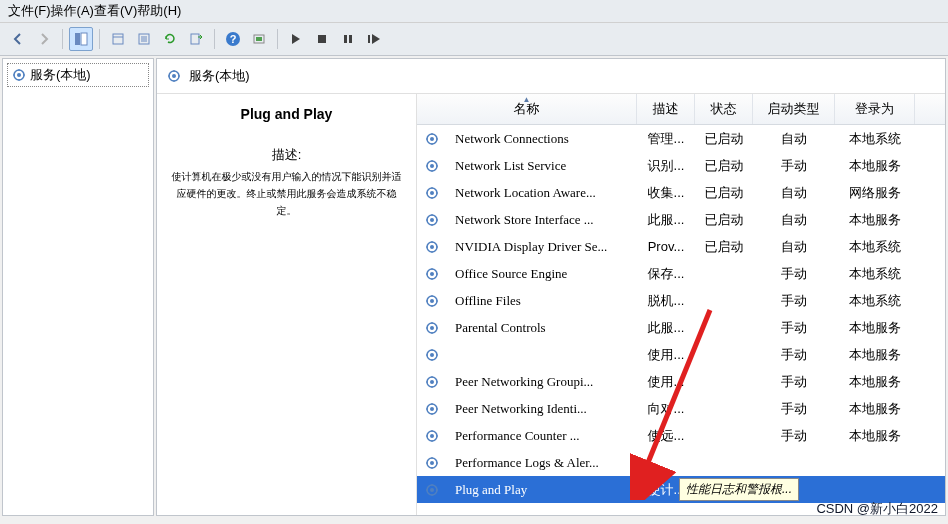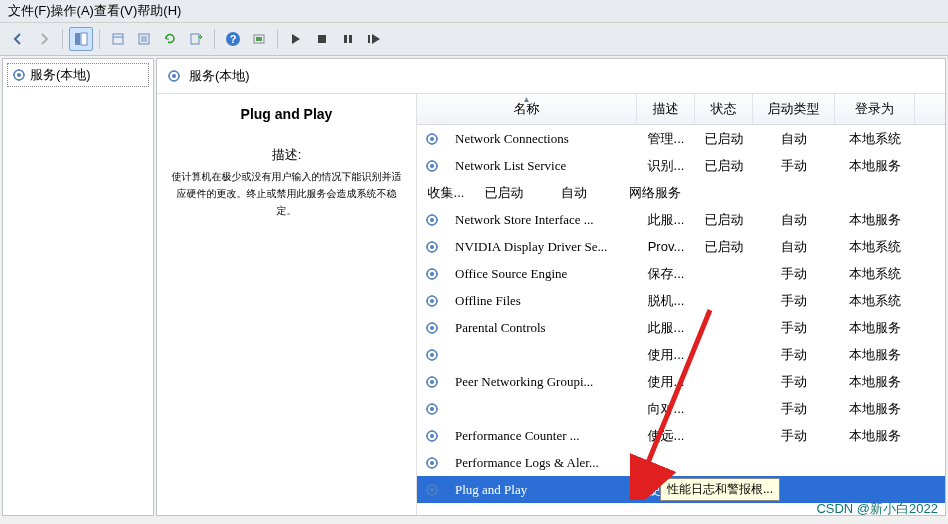--- a/index.html
+++ b/index.html
@@ -41,21 +41,21 @@
     .list-row.selected { background: #2b6fd6; color: #fff; }
     .list-row > div { padding: 0 8px; white-space: nowrap; overflow: hidden; text-overflow: ellipsis; }
     .row-name { width: 220px; display: flex; align-items: center; gap: 16px; font-family: "Comic Sans MS", cursive; }
     
     .gear-icon { display: inline-block; width: 14px; height: 14px; flex-shrink: 0; }
     
     .tooltip { position: absolute; background: #ffffe1; border: 1px solid #888; padding: 2px 6px; font-size: 12px; }
     
     .arrow-overlay { position: absolute; pointer-events: none; }
     
-    .watermark { position: absolute; bottom: 6px; right: 10px; color: #0f766e; font-size: 13px; }
+    .watermark { position: absolute; bottom: 6px; right: 10px; color: #0f172a; font-size: 13px; }
     
     svg { display: block; }
   </style>
 </head>
 <body>
 
 <div class="menubar">
   <span>文件(F)</span>
   <span>操作(A)</span>
   <span>查看(V)</span>
@@ -213,20 +213,30 @@
                   </svg>
                 </span>
                 <span>Network List Service</span>
               </div>
               <div class="col-desc">识别...</div>
               <div class="col-status">已启动</div>
               <div class="col-start">手动</div>
               <div class="col-logon">本地服务</div>
             </div>
             <div class="list-row">
+              <div class="row-name">
+                <span class="gear-icon">
+                  <svg width="14" height="14" viewBox="0 0 14 14">
+                    <circle cx="7" cy="7" r="5" fill="none" stroke="#5080c0" stroke-width="1.5"></circle>
+                    <circle cx="7" cy="7" r="2" fill="#5080c0"></circle>
+                    <path d="M7 1 L7 3 M7 11 L7 13 M1 7 L3 7 M11 7 L13 7 M3 3 L4 4 M10 10 L11 11 M3 11 L4 10 M10 4 L11 3" stroke="#5080c0"></path>
+                  </svg>
+                </span>
+                <span>Network Location Aware...</span>
+              </div>
               <div class="col-desc">收集...</div>
               <div class="col-status">已启动</div>
               <div class="col-start">自动</div>
               <div class="col-logon">网络服务</div>
             </div>
             <div class="list-row">
               <div class="row-name">
                 <span class="gear-icon">
                   <svg width="14" height="14" viewBox="0 0 14 14">
                     <circle cx="7" cy="7" r="5" fill="none" stroke="#5080c0" stroke-width="1.5"></circle>
@@ -338,20 +348,21 @@
             </div>
             <div class="list-row">
               <div class="row-name">
                 <span class="gear-icon">
                   <svg width="14" height="14" viewBox="0 0 14 14">
                     <circle cx="7" cy="7" r="5" fill="none" stroke="#5080c0" stroke-width="1.5"></circle>
                     <circle cx="7" cy="7" r="2" fill="#5080c0"></circle>
                     <path d="M7 1 L7 3 M7 11 L7 13 M1 7 L3 7 M11 7 L13 7 M3 3 L4 4 M10 10 L11 11 M3 11 L4 10 M10 4 L11 3" stroke="#5080c0"></path>
                   </svg>
                 </span>
+                <span>Peer Networking Identi...</span>
               </div>
               <div class="col-desc">向对...</div>
               <div class="col-status"></div>
               <div class="col-start">手动</div>
               <div class="col-logon">本地服务</div>
             </div>
             <div class="list-row">
               <div class="row-name">
                 <span class="gear-icon">
                   <svg width="14" height="14" viewBox="0 0 14 14">
@@ -398,21 +409,21 @@
               <div class="col-status">已启动</div>
               <div class="col-start"></div>
               <div class="col-logon"></div>
             </div>
           </div>
       </div>
     </div>
   </div>
 </div>
 
-<div class="tooltip" style="left:660px; top:478px;">性能日志和警报根...</div>
+<div class="tooltip" style="left:679px; top:478px;font-style:italic;">性能日志和警报根...</div>
 
 <svg class="arrow-overlay" style="left:630px; top:300px;" width="100" height="200">
   <defs>
       <marker id="ah" markerWidth="12" markerHeight="12" refX="2" refY="6" orient="auto">
         <path d="M0 0 L12 6 L0 12 Z" fill="#e02020"></path>
       </marker>
     </defs>
   <line x1="80" y1="10" x2="15" y2="170" stroke="#e02020" stroke-width="5" marker-end="url(#ah)"></line>
 </svg>
 

